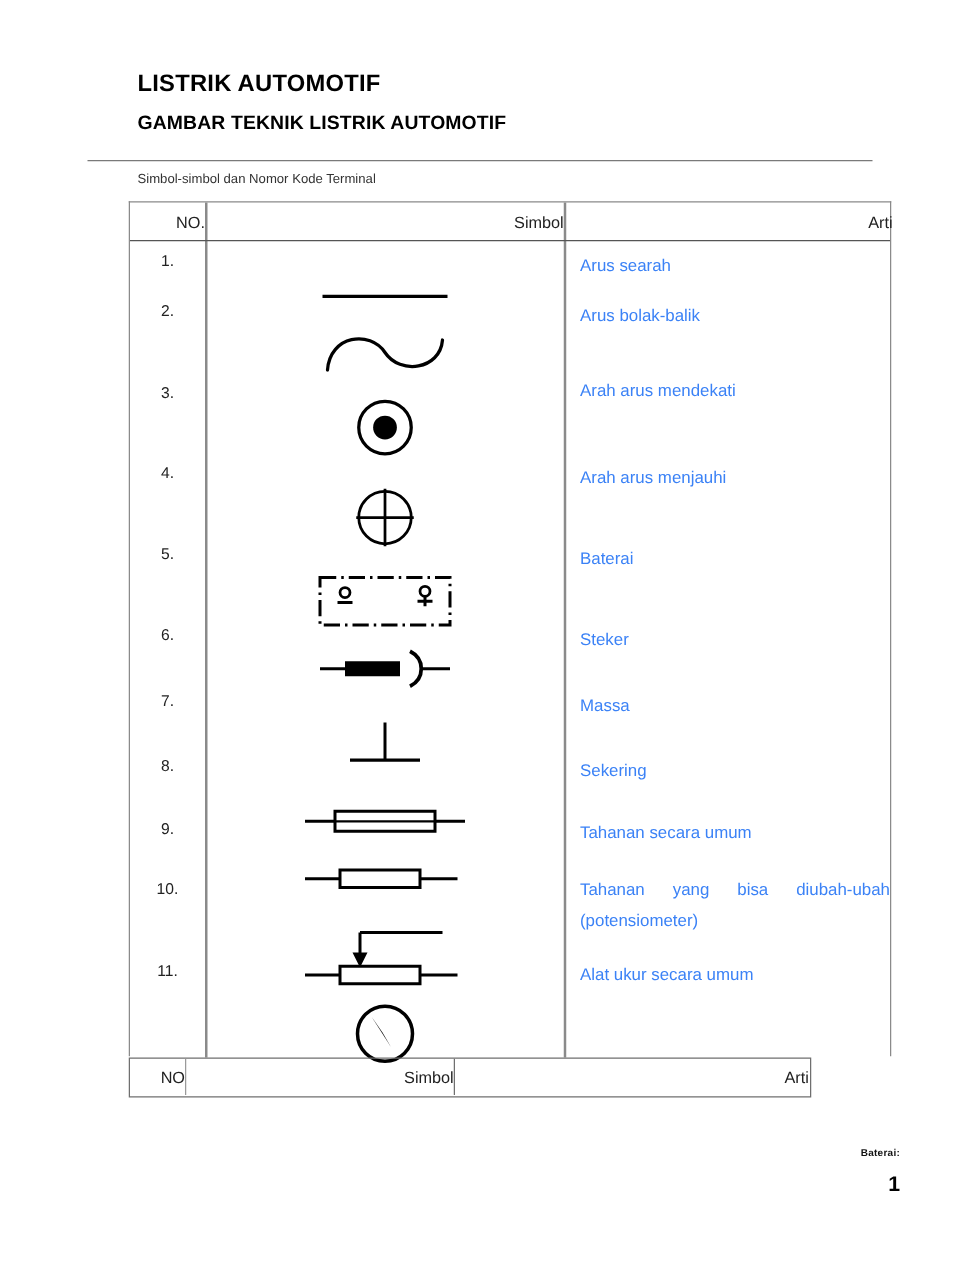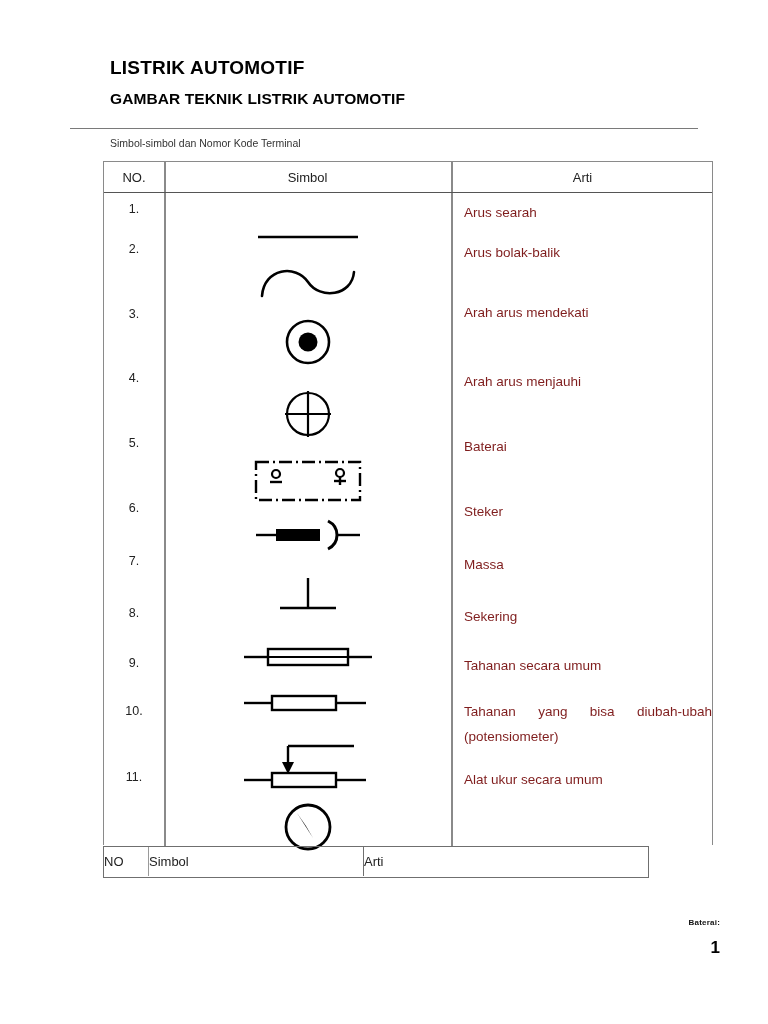--- a/index.html
+++ b/index.html
@@ -75,21 +75,21 @@
     left: 0; top: 0;
     width: 100%;
     height: 31px;
     border-bottom: 1.5px solid #555555;
   }
   .th {
     position: absolute;
     top: 0;
     height: 31px;
     line-height: 31px;
-    text-align: center;
+    text-align: right;
     font-size: 13px;
     color: #222;
   }
   .th-no    { left: 0;     width: 60px; }
   .th-sim   { left: 60px;  width: 287px; }
   .th-arti  { left: 347px; width: 263px; }
 
   .vline {
     position: absolute;
     top: 0;
@@ -109,21 +109,21 @@
     color: #222;
   }
 
   
   .meaning {
     position: absolute;
     left: 360px;
     width: 248px;
     font-size: 13.5px;
     line-height: 25px;
-    color: #7f1d1d;
+    color: #3b82f6;
     text-align: justify;
   }
   .meaning.two-line { text-align: justify; }
   .meaning.two-line .ln1 {
     display: block;
     text-align: justify;
     text-align-last: justify;
   }
   .meaning.two-line .ln2 { display: block; }
 
@@ -143,21 +143,21 @@
     top: 846px;
     width: 546px;
     height: 32px;
     border: 1.5px solid #6f6f6f;
   }
   .tf-cell {
     position: absolute;
     top: 0;
     height: 29px;
     line-height: 29px;
-    text-align: left;
+    text-align: right;
     font-size: 13px;
     color: #222;
   }
   .tf-no   { left: 0;     width: 45px; border-right: 1.5px solid #9a9a9a; }
   .tf-sim  { left: 45px;  width: 215px; border-right: 1.5px solid #6f6f6f; }
   .tf-arti { left: 260px; width: 283px; }
 
   
   .halaman-label {
     position: absolute;

